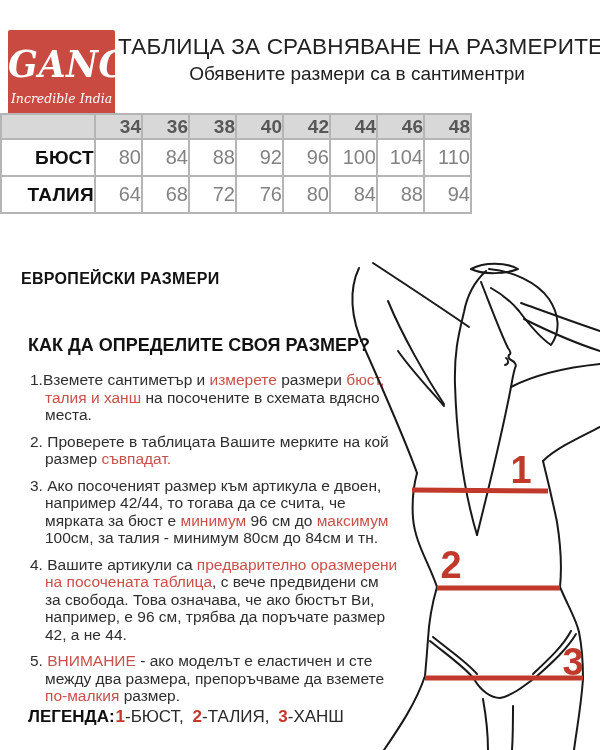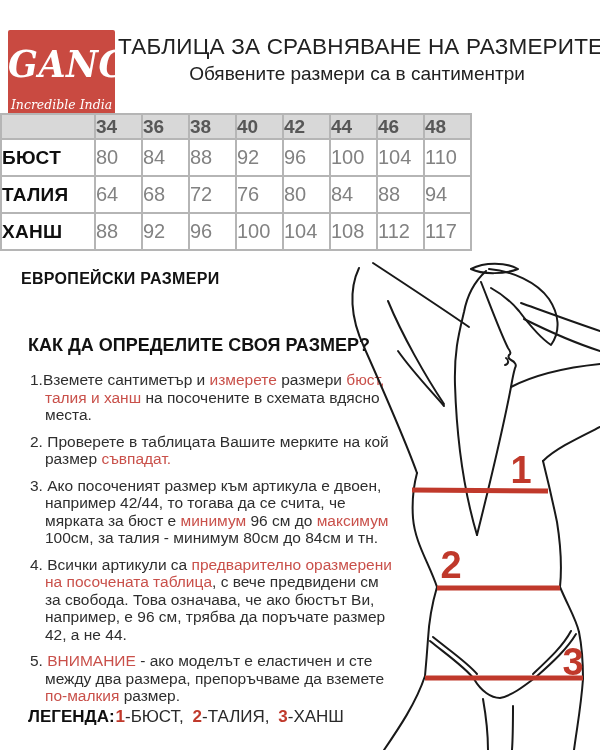--- a/index.html
+++ b/index.html
@@ -11,29 +11,29 @@
   .logo {
     position:absolute; left:8px; top:30px; width:107px; height:86px;
     background:#c94a41; color:#fff; text-align:center; border-radius:2px;
   }
   .logo-brand {
     font-family:"DejaVu Serif", serif; font-style:italic; font-weight:bold;
     font-size:35px; line-height:1; margin-top:16px; letter-spacing:0.5px;
     transform:scaleY(1.08);
   }
   .logo-tagline {
-    font-family:"DejaVu Serif", serif; font-style:italic; font-size:12.5px; margin-top:16px;
+    font-family:"DejaVu Serif", serif; font-style:italic; font-size:12.5px; margin-top:10px;
   }
   
   .titles { position:absolute; left:118px; top:34px; width:478px; text-align:center; color:#212121; }
   .title    { font-size:22.5px; letter-spacing:0.2px; white-space:nowrap;text-align:right; }
   .subtitle { font-size:19px; margin-top:3px; }
   
   table.size-table { position:absolute; left:0px; top:113px; border-collapse:collapse; background:#fff; }
-  .size-table th, .size-table td { border:2px solid #b5b5b5; text-align:left; padding:0; }
+  .size-table th, .size-table td { border:2px solid #b5b5b5; text-align:right; padding:0; }
   .size-table thead th { background:#d8d8d8; color:#575757; font-size:19px; font-weight:bold; height:23px; width:45px; }
   .size-table thead th.corner { width:92px; }
   .size-table tbody th { font-size:19px; color:#0f0f0f; font-weight:800; height:35px; letter-spacing:0.3px; }
   .size-table tbody td { font-size:20px; color:#828282; }
   
   .sec-title   { position:absolute; left:21px; top:270px; font-size:16px; font-weight:800; color:#121212; letter-spacing:0.3px; }
   .howto-title { position:absolute; left:28px; top:335px; font-size:18px; font-weight:800; color:#121212; }
   
   .howto { position:absolute; left:30px; top:371px; width:368px; font-size:15.5px; line-height:17.5px; color:#2e2e2e; }
   .step { padding-left:15px; margin-bottom:9px; }
@@ -93,42 +93,31 @@
         <th>ТАЛИЯ</th>
         <td>64</td>
         <td>68</td>
         <td>72</td>
         <td>76</td>
         <td>80</td>
         <td>84</td>
         <td>88</td>
         <td>94</td>
       </tr>
-      <tr>
-        <th>ХАНШ</th>
-        <td>88</td>
-        <td>92</td>
-        <td>96</td>
-        <td>100</td>
-        <td>104</td>
-        <td>108</td>
-        <td>112</td>
-        <td>117</td>
-      </tr>
     </tbody>
 </table>
 
 <div class="sec-title">ЕВРОПЕЙСКИ РАЗМЕРИ</div>
 <div class="howto-title">КАК ДА ОПРЕДЕЛИТЕ СВОЯ РАЗМЕР?</div>
 
 <div class="howto">
     <div class="step"><span class="step-num">1.</span><span>Вземете сантиметър и </span><span class="red">измерете</span><span> размери </span><span class="red">бюст, талия и ханш</span><span> на посочените в схемата вдясно места.</span></div>
     <div class="step"><span class="step-num">2.</span><span> Проверете в таблицата Вашите мерките на кой размер </span><span class="red">съвпадат.</span></div>
     <div class="step"><span class="step-num">3.</span><span> Ако посоченият размер към артикула е двоен, например 42/44, то тогава да се счита, че мярката за бюст е </span><span class="red">минимум</span><span>  96 см до </span><span class="red">максимум</span><span> 100см, за талия - минимум 80см до 84см и тн.</span></div>
-    <div class="step"><span class="step-num">4.</span><span> Всички артикули са </span><span class="red">предварително оразмерени на посочената таблица</span><span>, с вече предвидени см за свобода. Това означава, че ако бюстът Ви, например, е 96 см, трябва да поръчате размер 42, а не 44.</span></div>
+    <div class="step"><span class="step-num">4.</span><span> Вашите артикули са </span><span class="red">предварително оразмерени на посочената таблица</span><span>, с вече предвидени см за свобода. Това означава, че ако бюстът Ви, например, е 96 см, трябва да поръчате размер 42, а не 44.</span></div>
     <div class="step"><span class="step-num">5.</span><span> </span><span class="red">ВНИМАНИЕ</span><span> - ако моделът е еластичен и сте между два размера, препоръчваме да вземете </span><span class="red">по-малкия</span><span> размер.</span></div>
   </div>
 
 <div class="legend">
   <span class="legend-label">ЛЕГЕНДА:</span><span><span class="legend-entry"><span class="legend-num">1</span><span>-БЮСТ, </span></span><span class="legend-entry"><span class="legend-num">2</span><span>-ТАЛИЯ, </span></span><span class="legend-entry"><span class="legend-num">3</span><span>-ХАНШ </span></span></span>
 </div>
 
 <svg class="figure" viewBox="0 0 260 495">
   <g>
 

